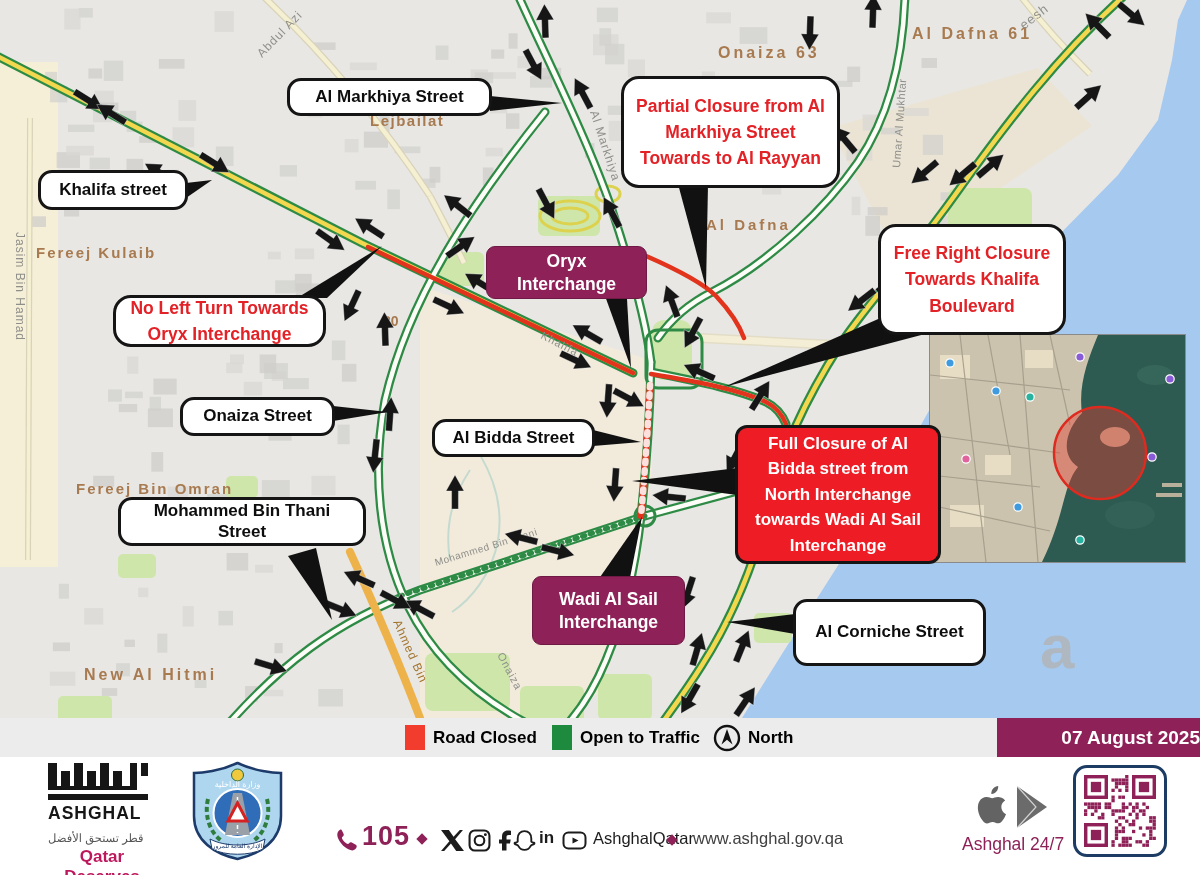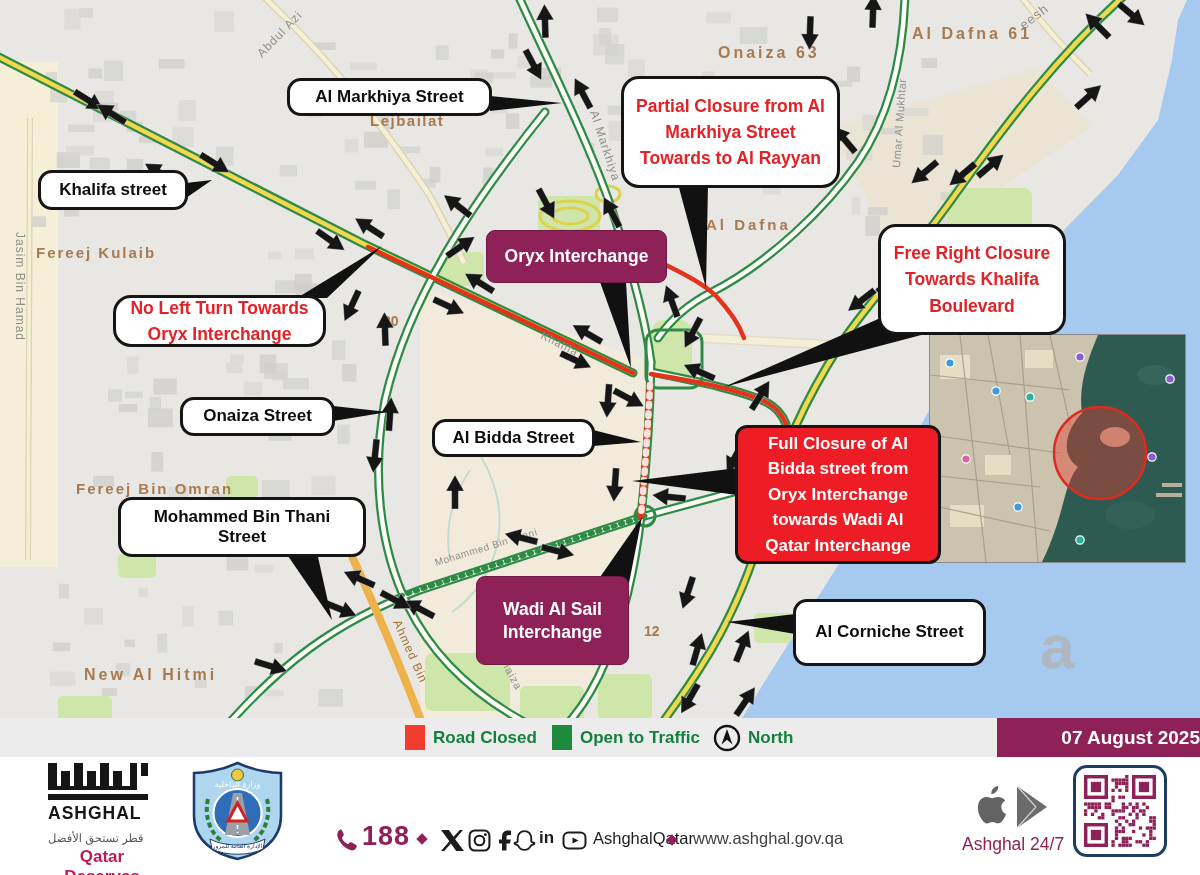--- a/index.html
+++ b/index.html
@@ -22,21 +22,21 @@
             font-size:17.5px;line-height:1.5;}
   .co.redbox{background:#ee1c24;border:3px solid #151515;border-radius:12px;color:#fff;
             font-size:17px;line-height:1.5;}
   .co.purple{background:#8e2157;border-radius:9px;color:#fff;font-size:17.5px;line-height:1.3;
             border:1px solid #6f1a45;}
   .inset{position:absolute;left:930px;top:335px;width:255px;height:227px;z-index:3;
          outline:1px solid #8a8a8a;}
   
   .legendbar{position:absolute;left:0;top:718px;width:1200px;height:39px;background:#ececec;z-index:6;}
   .legendbar .sw{position:absolute;top:7px;width:20px;height:25px;}
-  .legendbar .ltxt{position:absolute;top:10px;font-weight:bold;font-size:17px;color:#15803d;}
+  .legendbar .ltxt{position:absolute;top:10px;font-weight:bold;font-size:17px;color:#000000;}
   .datebox{position:absolute;left:997px;top:0;width:203px;height:39px;background:#8e2157;
            color:#fff;font-weight:bold;font-size:19px;display:flex;align-items:center;justify-content:flex-end;}
   
   .footer{position:absolute;left:0;top:757px;width:1200px;height:118px;background:#fff;z-index:6;}
   .footer .abs{position:absolute;}
   .ash-name{font-weight:bold;font-size:17px;color:#be185d;}
   .ash-ar{font-size:11.5px;color:#555;direction:rtl;}
   .diamond{position:absolute;width:8px;height:8px;background:#8e2157;transform:rotate(45deg);}
   .phone188{font-weight:bold;font-size:27px;color:#8e2157;letter-spacing:1px;}
   .handle{font-size:16.5px;color:#1c1c1c;}
@@ -434,44 +434,44 @@
       </div>
     <div class="co white" style="left:38px;top:170px;width:150px;height:40px">
         <span>Khalifa street</span>
       </div>
     <div class="co white" style="left:180px;top:397px;width:155px;height:39px">
         <span>Onaiza Street</span>
       </div>
     <div class="co white" style="left:432px;top:419px;width:163px;height:38px">
         <span>Al Bidda Street</span>
       </div>
-    <div class="co white" style="left:118px;top:497px;width:248px;height:60px">
+    <div class="co white" style="left:118px;top:497px;width:248px;height:49px">
         <span>Mohammed Bin Thani Street</span>
       </div>
     <div class="co white" style="left:793px;top:599px;width:193px;height:67px">
         <span>Al Corniche Street</span>
       </div>
 
     <div class="co redtext" style="left:621px;top:76px;width:219px;height:112px">
         <span>Partial Closure from Al Markhiya Street Towards to Al Rayyan</span>
       </div>
     <div class="co redtext" style="left:113px;top:295px;width:213px;height:52px">
         <span>No Left Turn Towards Oryx Interchange</span>
       </div>
     <div class="co redtext" style="left:878px;top:224px;width:188px;height:111px">
         <span>Free Right Closure Towards Khalifa Boulevard</span>
       </div>
     <div class="co redbox" style="left:735px;top:425px;width:206px;height:139px">
-        <span>Full Closure of Al Bidda street from Oryx Interchange towards Wadi Al Qatar Interchange</span>
-      </div>
-
-    <div class="co purple" style="left:486px;top:230px;width:181px;height:53px">
+        <span>Full Closure of Al Bidda street from North Interchange towards Wadi Al Sail Interchange</span>
+      </div>
+
+    <div class="co purple" style="left:486px;top:246px;width:161px;height:53px">
         <span>Oryx Interchange</span>
       </div>
-    <div class="co purple" style="left:476px;top:576px;width:153px;height:89px">
+    <div class="co purple" style="left:532px;top:576px;width:153px;height:69px">
         <span>Wadi Al Sail Interchange</span>
       </div>
   </div>
 
   <div class="legendbar">
     <div class="sw" style="left:405px;background:#f23d2e"></div>
     <div class="ltxt" style="left:433px">Road Closed</div>
     <div class="sw" style="left:552px;background:#1e8a3e"></div>
     <div class="ltxt" style="left:580px">Open to Traffic</div>
     <svg style="position:absolute;left:712px;top:5px" width="30" height="30" viewBox="0 0 30 30">
@@ -518,21 +518,21 @@
       <line x1="47.5" y1="36" x2="47.5" y2="72" stroke="#fff" stroke-width="1.5" stroke-dasharray="4 3"></line>
       <polygon points="47.5,42 38,60 57,60" fill="#fff" stroke="#d42222" stroke-width="3"></polygon>
       <path d="M20,78 C35,86 60,86 75,78 L73,88 C60,95 35,95 22,88 Z" fill="#fff" stroke="#1c3a6a" stroke-width="1"></path>
       <text x="47.5" y="87" font-size="6" fill="#1c3a6a" text-anchor="middle">الإدارة العامة للمرور</text>
     </svg>
 
     
     <svg class="abs" style="left:333px;top:70px" width="26" height="26" viewBox="0 0 23 23">
       <path d="M6.5,2.3 C4,3.8 3,6.5 4.6,10.2 C6.6,14.9 10.9,19 15.3,20.4 C18.3,21.3 20.3,20 20.9,17.8 C21.2,16.7 20.7,16 19.8,15.5 L16.6,13.8 C15.7,13.3 14.9,13.5 14.3,14.3 C13.7,15.1 12.9,15.2 12,14.6 C10.4,13.6 9,12.2 8.2,10.6 C7.7,9.6 7.9,8.8 8.7,8.3 C9.6,7.7 9.8,6.9 9.3,6 L7.9,3 C7.6,2.2 7.1,2 6.5,2.3 Z" fill="#8e2157"></path>
     </svg>
-    <div class="abs phone188" style="left:362px;top:64px">188</div>
+    <div class="abs phone188" style="left:362px;top:64px">105</div>
     <div class="diamond" style="left:418px;top:78px"></div>
 
     <g></g>
     <svg class="abs" style="left:440px;top:72px" width="24" height="23" viewBox="0 0 23 22">
       <path d="M1,1 L8.5,1 L13,7.5 L19,1 L22,1 L14.5,9.7 L23,21 L15.5,21 L10.5,13.8 L4,21 L1,21 L9,11.6 Z" fill="#1c1c1c"></path>
     </svg>
     <svg class="abs" style="left:468px;top:72px" width="23" height="23" viewBox="0 0 22 22">
       <rect x="1.5" y="1.5" width="19" height="19" rx="5" fill="none" stroke="#1c1c1c" stroke-width="2"></rect>
       <circle cx="11" cy="11" r="4.6" fill="none" stroke="#1c1c1c" stroke-width="2"></circle>
       <circle cx="16.6" cy="5.4" r="1.4" fill="#1c1c1c"></circle>

